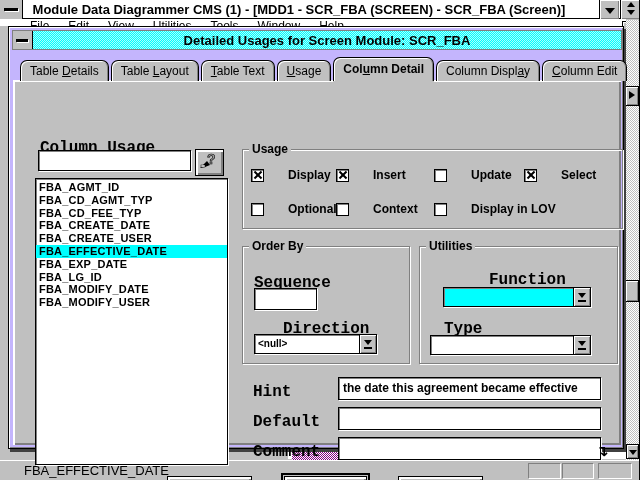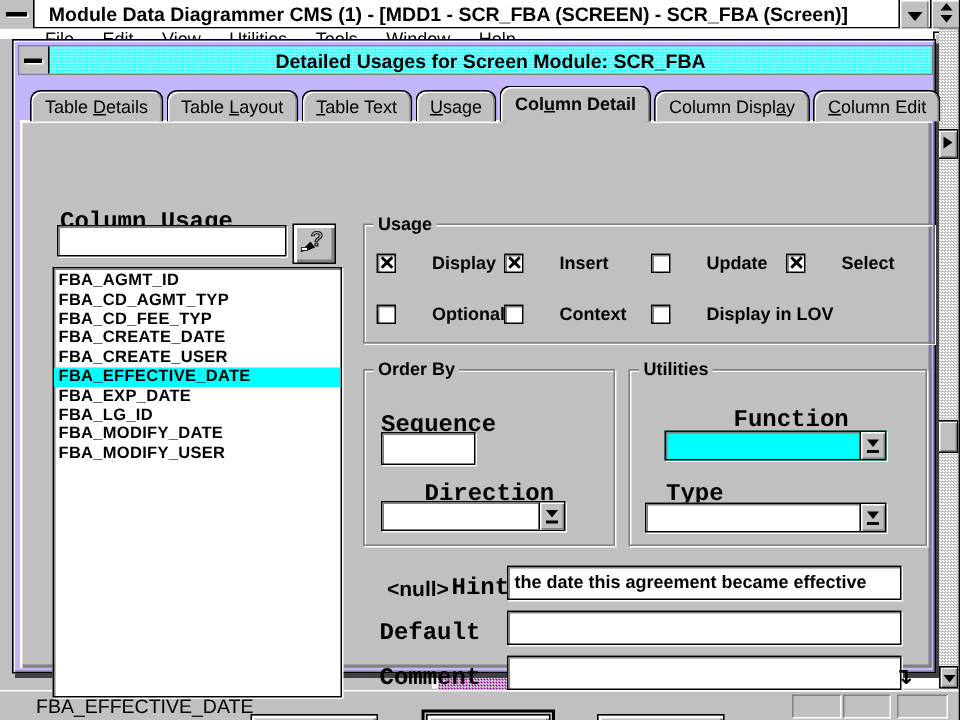--- a/index.html
+++ b/index.html
@@ -73,21 +73,21 @@
   .legend { position:absolute; top:-8px; left:6px; background:#c0c0c0; padding:0 3px; font-weight:bold; font-size:12px; color:#000; }
 
   .cbrow { position:absolute; display:flex; align-items:center; gap:24px; }
   .cb { width:13px; height:13px; background:#fff; border:1px solid #000; box-shadow:inset 1px 1px 0 #808080; position:relative; flex:none; }
   .cb.checked::before, .cb.checked::after { content:''; position:absolute; left:0.5px; top:4.5px; width:10px; height:2px; background:#000; }
   .cb.checked::before { transform:rotate(45deg); }
   .cb.checked::after { transform:rotate(-45deg); }
   .cblab { font-weight:bold; font-size:12px; color:#000; white-space:nowrap; }
 
   .combo { position:absolute; background:#fff; border:1px solid #000; box-shadow:inset 1px 1px 0 #808080, 1px 1px 0 #fff; }
-  .combo-val { position:absolute; left:3px; top:0; right:18px; font-weight:bold; font-size:14px; line-height:18px; color:#000; overflow:hidden; white-space:nowrap;margin-top:48px; }
+  .combo-val { position:absolute; left:3px; top:0; right:18px; font-weight:bold; font-size:10px; line-height:18px; color:#000; overflow:hidden; white-space:nowrap; }
   .combo.cyan { background:#00ffff; }
   .combo-btn { position:absolute; right:0; top:0; bottom:0; width:17px; background:#c0c0c0; border-left:1px solid #000;
                box-shadow:inset 1px 1px 0 #fff, inset -1px -1px 0 #808080; }
   .cmb-arr { position:absolute; left:4px; top:5px; width:0; height:0; border:4px solid transparent; border-top:5px solid #000; border-bottom:none; }
   .cmb-bar { position:absolute; left:4px; top:12px; width:8px; height:2px; background:#000; }
 
   .okbtn { position:absolute; left:154px; top:396px; width:85px; height:23px; line-height:21px; color:#808080; text-shadow:1px 1px 0 #fff; }
   .cancel-ring { position:absolute; left:268px; top:393px; width:89px; height:29px; border:2px solid #000; background:#c0c0c0; }
   .cancelbtn { position:absolute; left:1px; top:1px; width:83px; height:23px; line-height:21px; }
   .helpbtn { position:absolute; left:385px; top:396px; width:85px; height:23px; line-height:21px; }
@@ -273,21 +273,21 @@
         <div class="lbl" style="left:24px; top:73px;">Type</div>
         <div class="combo" style="left:10px; top:88px; width:161px; height:20px;">
           <span class="combo-val"></span>
           <span class="combo-btn">
             <span class="cmb-arr"></span>
             <span class="cmb-bar"></span>
           </span>
         </div>
       </div>
 
-      <div class="lbl" style="left:240px; top:303px;margin-left:48px;">Hint</div>
+      <div class="lbl" style="left:240px; top:303px;">Hint</div>
       <div class="field" style="left:325px; top:297px; width:263px; height:23px; line-height:21px;">the date this agreement became effective</div>
       <div class="lbl" style="left:240px; top:333px;">Default</div>
       <div class="field" style="left:325px; top:327px; width:263px; height:23px; line-height:21px;"></div>
       <div class="lbl" style="left:240px; top:363px;">Comment</div>
       <div class="field" style="left:325px; top:357px; width:263px; height:23px; line-height:21px;"></div>
 
       <div class="btn3d okbtn">OK</div>
       <div class="cancel-ring">
         <div class="btn3d cancelbtn">Cancel</div>
       </div>

